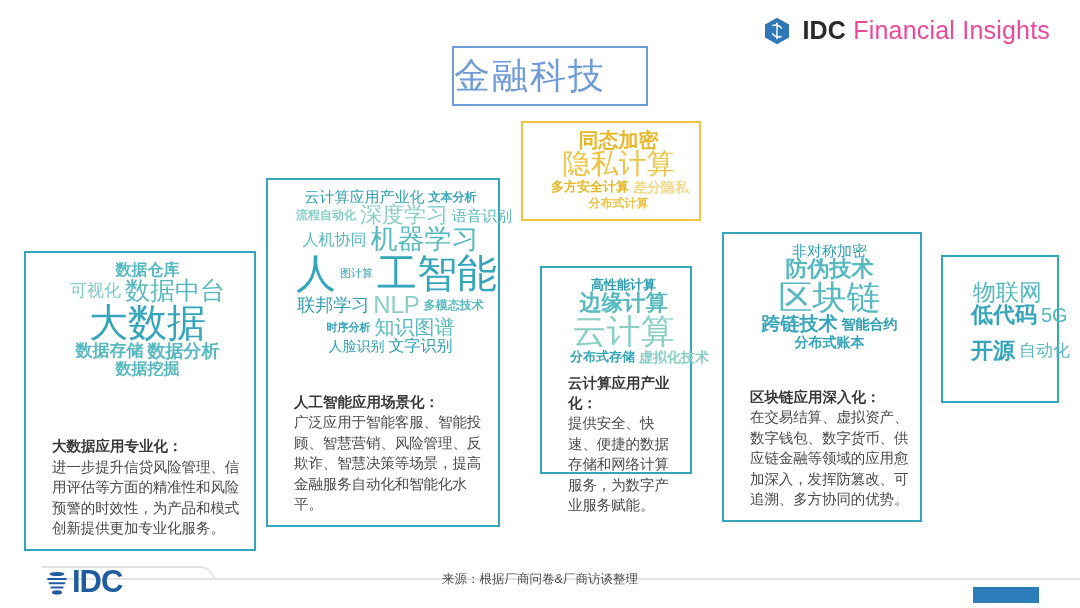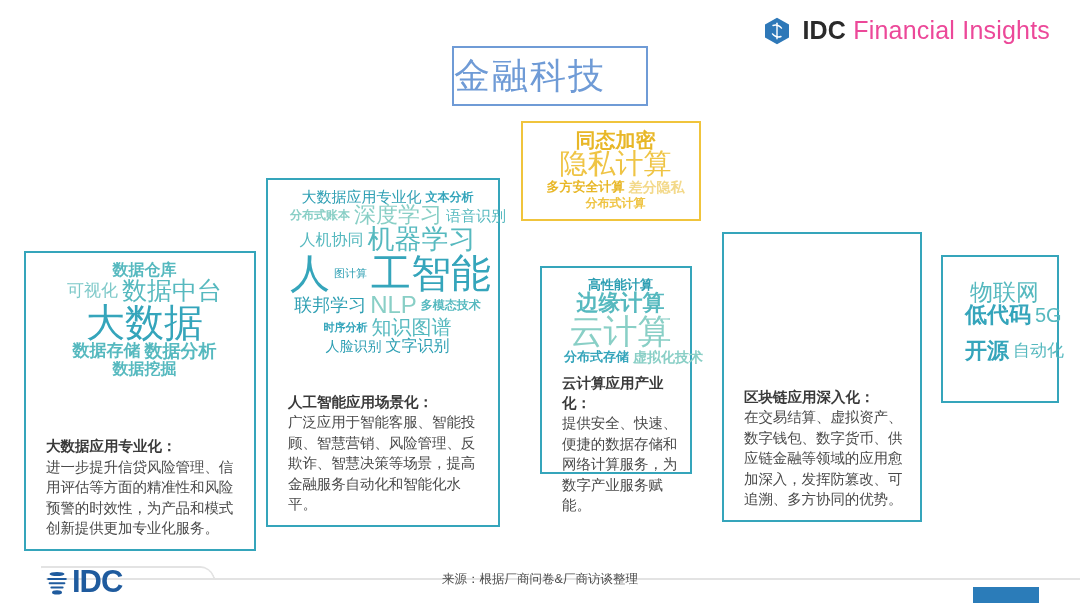--- a/index.html
+++ b/index.html
@@ -35,21 +35,21 @@
     color: #6f9bd6;
     letter-spacing: 2px;
     line-height: 1;
   }
 
   
   .card {
     position: absolute;
     border: 2px solid #35a5bb;
     background: #ffffff;
-    padding: 8px 11px 10px 20px;
+    padding: 8px 11px 10px 26px;
     display: flex;
     flex-direction: column;
   }
   .card.orange { border-color: #f0c43c; }
 
   .cloud {
     text-align: center;
     line-height: 1.0;
   }
   .cloud .ln { display: block; white-space: nowrap; }
@@ -158,22 +158,22 @@
       <span class="ln"><span class="w t3" style="font-size: 39px; margin: 0px 2px;">大数据</span></span>
       <span class="ln"><span class="w t2" style="font-size: 17px; font-weight: bold; margin: 0px 2px;">数据存储</span><span class="w t2" style="font-size: 18px; font-weight: bold; margin: 0px 2px;">数据分析</span></span>
       <span class="ln"><span class="w t2" style="font-size: 16px; font-weight: bold; margin: 0px 2px;">数据挖掘</span></span>
     </div>
   <div class="body-head">大数据应用专业化：</div>
   <div class="body-text">进一步提升信贷风险管理、信用评估等方面的精准性和风险预警的时效性，为产品和模式创新提供更加专业化服务。</div>
 </div>
 
 <div class="card" id="card-ai">
   <div class="cloud">
-      <span class="ln"><span class="w t4" style="font-size: 15px; margin: 0px 2px;">大数据应用专业化</span><span class="w t3" style="font-size: 12px; font-weight: bold; margin: 0px 2px;">文本分析</span></span>
-      <span class="ln"><span class="w t5" style="font-size: 12px; font-weight: bold; margin: 0px 2px;">分布式账本</span><span class="w t5" style="font-size: 22px; margin: 0px 2px;">深度学习</span><span class="w t2" style="font-size: 15px; margin: 0px 2px;">语音识别</span></span>
+      <span class="ln"><span class="w t4" style="font-size: 15px; margin: 0px 2px;">云计算应用产业化</span><span class="w t3" style="font-size: 12px; font-weight: bold; margin: 0px 2px;">文本分析</span></span>
+      <span class="ln"><span class="w t5" style="font-size: 12px; font-weight: bold; margin: 0px 2px;">流程自动化</span><span class="w t5" style="font-size: 22px; margin: 0px 2px;">深度学习</span><span class="w t2" style="font-size: 15px; margin: 0px 2px;">语音识别</span></span>
       <span class="ln"><span class="w t2" style="font-size: 16px; margin: 0px 2px;">人机协同</span><span class="w t2" style="font-size: 27px; margin: 0px 2px;">机器学习</span></span>
       <span class="ln"><span class="w t3" style="font-size: 40px; margin: 0px 2px;">人</span><span class="w t4" style="font-size: 11px; font-weight: normal; margin: 0px 2px;">图计算</span><span class="w t3" style="font-size: 40px; margin: 0px 2px;">工智能</span></span>
       <span class="ln"><span class="w t4" style="font-size: 18px; margin: 0px 2px;">联邦学习</span><span class="w t5" style="font-size: 24px; margin: 0px 2px;">NLP</span><span class="w t2" style="font-size: 12px; font-weight: bold; margin: 0px 2px;">多模态技术</span></span>
       <span class="ln"><span class="w t3" style="font-size: 11px; font-weight: bold; margin: 0px 2px;">时序分析</span><span class="w t2" style="font-size: 20px; margin: 0px 2px;">知识图谱</span></span>
       <span class="ln"><span class="w t4" style="font-size: 14px; margin: 0px 2px;">人脸识别</span><span class="w t4" style="font-size: 16px; margin: 0px 2px;">文字识别</span></span>
     </div>
   <div class="body-head">人工智能应用场景化：</div>
   <div class="body-text">广泛应用于智能客服、智能投顾、智慧营销、风险管理、反欺诈、智慧决策等场景，提高金融服务自动化和智能化水平。</div>
 </div>
 
@@ -191,20 +191,27 @@
       <span class="ln"><span class="w t4" style="font-size: 13px; font-weight: bold; margin: 0px 2px;">高性能计算</span></span>
       <span class="ln"><span class="w t2" style="font-size: 22px; font-weight: bold; margin: 0px 2px;">边缘计算</span></span>
       <span class="ln"><span class="w t5" style="font-size: 34px; margin: 0px 2px;">云计算</span></span>
       <span class="ln"><span class="w t3" style="font-size: 13px; font-weight: bold; margin: 0px 2px;">分布式存储</span><span class="w t5" style="font-size: 14px; font-weight: bold; margin: 0px 2px;">虚拟化技术</span></span>
     </div>
   <div class="body-head">云计算应用产业化：</div>
   <div class="body-text">提供安全、快速、便捷的数据存储和网络计算服务，为数字产业服务赋能。</div>
 </div>
 
 <div class="card" id="card-chain">
+  <div class="cloud">
+      <span class="ln"><span class="w t4" style="font-size: 15px; margin: 0px 2px;">非对称加密</span></span>
+      <span class="ln"><span class="w t2" style="font-size: 22px; font-weight: bold; margin: 0px 2px;">防伪技术</span></span>
+      <span class="ln"><span class="w t2" style="font-size: 34px; margin: 0px 2px;">区块链</span></span>
+      <span class="ln"><span class="w t3" style="font-size: 19px; font-weight: bold; margin: 0px 2px;">跨链技术</span><span class="w t4" style="font-size: 14px; font-weight: bold; margin: 0px 2px;">智能合约</span></span>
+      <span class="ln"><span class="w t3" style="font-size: 14px; font-weight: bold; margin: 0px 2px;">分布式账本</span></span>
+    </div>
   <div class="body-head">区块链应用深入化：</div>
   <div class="body-text">在交易结算、虚拟资产、数字钱包、数字货币、供应链金融等领域的应用愈加深入，发挥防篡改、可追溯、多方协同的优势。</div>
 </div>
 
 <div class="card" id="card-iot">
   <div class="cloud">
       <span class="ln"><span class="w t2" style="font-size: 23px; margin: 0px 2px;">物联网</span></span>
       <span class="ln"><span class="w t3" style="font-size: 22px; font-weight: bold; margin: 0px 2px;">低代码</span><span class="w t2" style="font-size: 20px; margin: 0px 2px;">5G</span></span>
       <span class="ln"><span class="w t3" style="font-size: 22px; font-weight: bold; margin: 14px 2px;">开源</span><span class="w t2" style="font-size: 17px; margin: 0px 2px;">自动化</span></span>
     </div>

